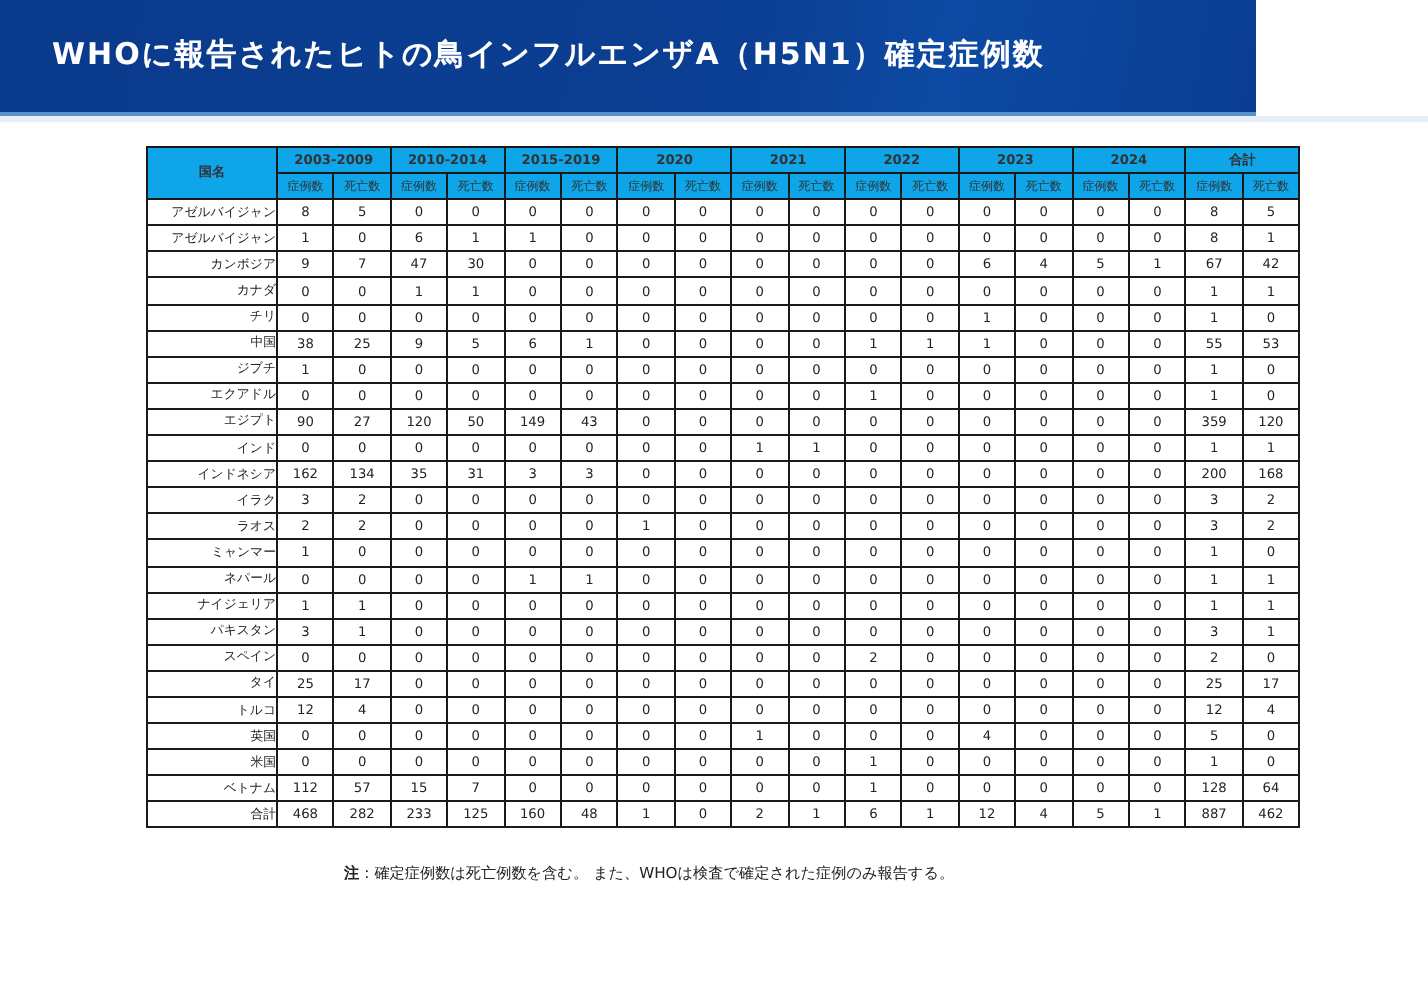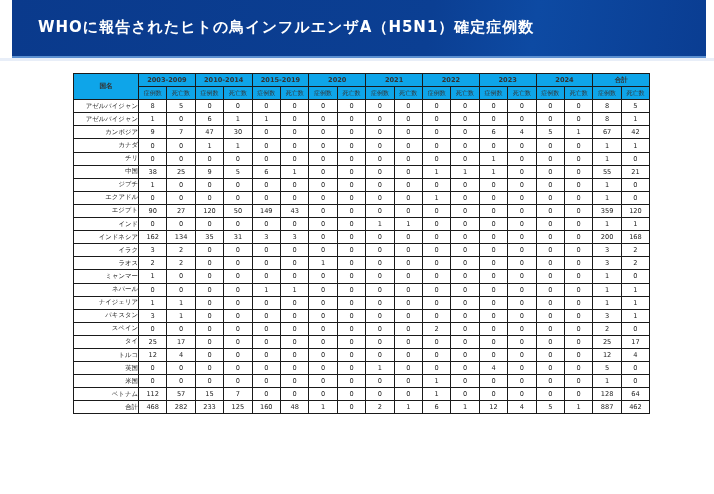--- a/index.html
+++ b/index.html
@@ -1,20 +1,20 @@
 <!DOCTYPE html>
 <html><head>
 <meta charset="utf-8">
 <style>
   * { box-sizing: border-box; margin: 0; padding: 0; }
   html, body { width: 714px; height: 494px; background: #ffffff; overflow: hidden; }
   body { font-family: "DejaVu Sans", "Liberation Sans", sans-serif; position: relative; }
 
   .banner {
-    position: absolute; left: 12px; top: 0; width: 694px; height: 58px;
+    position: absolute; left: 0; top: 0; width: 628px; height: 58px;
     background: linear-gradient(100deg, #0a3a8c 0%, #0b3f93 60%, #0d4aa3 75%, #0a3d92 100%);
     border-bottom: 2px solid #5b8fd0;
   }
   .banner-title {
     position: absolute; left: 26px; top: 18px;
     color: #ffffff; font-size: 15px; font-weight: bold; letter-spacing: 1px;
     white-space: nowrap;
   }
   .banner-line {
     position: absolute; left: 0; top: 58px; width: 714px; height: 3px;
@@ -249,21 +249,21 @@
         <td class="sub">0</td>
         <td>0</td>
         <td class="sub">0</td>
         <td>1</td>
         <td class="sub">1</td>
         <td>1</td>
         <td class="sub">0</td>
         <td>0</td>
         <td class="sub">0</td>
         <td>55</td>
-        <td class="sub">21</td>
+        <td class="sub">53</td>
       </tr>
       <tr>
         <td class="country">ジブチ</td>
         <td>1</td>
         <td class="sub">0</td>
         <td>0</td>
         <td class="sub">0</td>
         <td>0</td>
         <td class="sub">0</td>
         <td>0</td>
@@ -633,20 +633,21 @@
         <td class="sub">4</td>
         <td>5</td>
         <td class="sub">1</td>
         <td>887</td>
         <td class="sub">462</td>
       </tr>
     </tbody>
 </table>
 
 <div class="note">
+  <div><b>注</b><span>：確定症例数は死亡例数を含む。 また、WHOは検査で確定された症例のみ報告する。</span></div>
 </div>
 
 <div class="logo">
   <div class="logo-mark">
     <svg width="14" height="14" viewBox="0 0 14 14">
       <path d="M7 2 C3 2 1 5 2 8 C3 11 6 13 7 13" fill="none" stroke="#d9262c" stroke-width="2.2"></path>
       <path d="M7 13 C10 12 13 9 12 6 C11 3 9 2 8 3" fill="none" stroke="#1f56a8" stroke-width="2.2"></path>
     </svg>
   </div>
   <span class="logo-name">厚生労働省</span>

